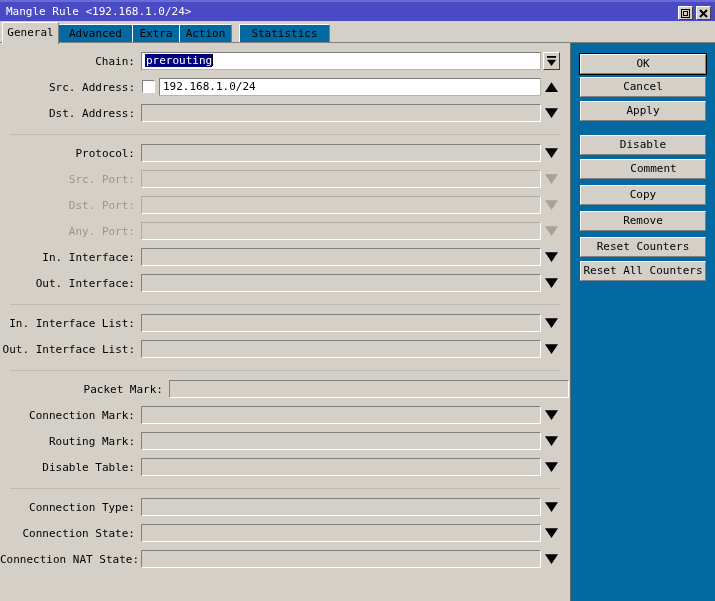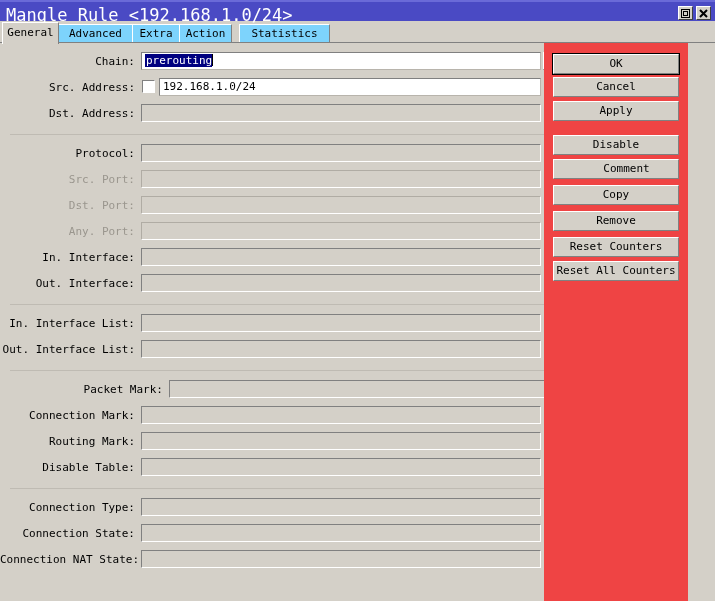--- a/index.html
+++ b/index.html
@@ -31,21 +31,21 @@
     background: #4a4ac4;
     box-sizing: border-box;
     border-top: 2px solid #6a6ad8;
   }
   #title-text {
     position: absolute;
     left: 6px;
     top: 3px;
     color: #ffffff;
     font-family: "DejaVu Sans Mono", "Liberation Mono", monospace;
-    font-size: 17px;
+    font-size: 11px;
     letter-spacing: 0px;
     white-space: nowrap;
   }
   .win-btn {
     position: absolute;
     top: 4px;
     width: 15px;
     height: 14px;
     background: #d4d0c8;
     border-top: 1px solid #ffffff;
@@ -71,21 +71,21 @@
     left: 0; top: 42px;
     width: 715px;
     height: 1px;
     background: #808080;
   }
   .tab {
     position: absolute;
     top: 3px;
     height: 19px;
     box-sizing: border-box;
-    background: #7dd3fc;
+    background: #0369a1;
     border-top: 1px solid #ffffff;
     border-left: 1px solid #ffffff;
     border-right: 1px solid #808080;
     color: #000000;
     font-family: "DejaVu Sans Mono", "Liberation Mono", monospace;
     font-size: 11px;
     line-height: 17px;
     text-align: center;
     cursor: default;
     white-space: nowrap;
@@ -112,24 +112,24 @@
   }
   #vdivider {
     position: absolute;
     left: 570px; top: 43px;
     width: 1px;
     height: 558px;
     background: #6b6b6b;
   }
   #button-panel {
     position: absolute;
-    left: 544px; top: 43px;
+    left: 571px; top: 43px;
     width: 144px;
     height: 558px;
-    background: #ef4444;
+    background: #0369a1;
   }
 
   
   .row {
     position: absolute;
     left: 0;
     width: 570px;
     height: 20px;
   }
   .lbl {

